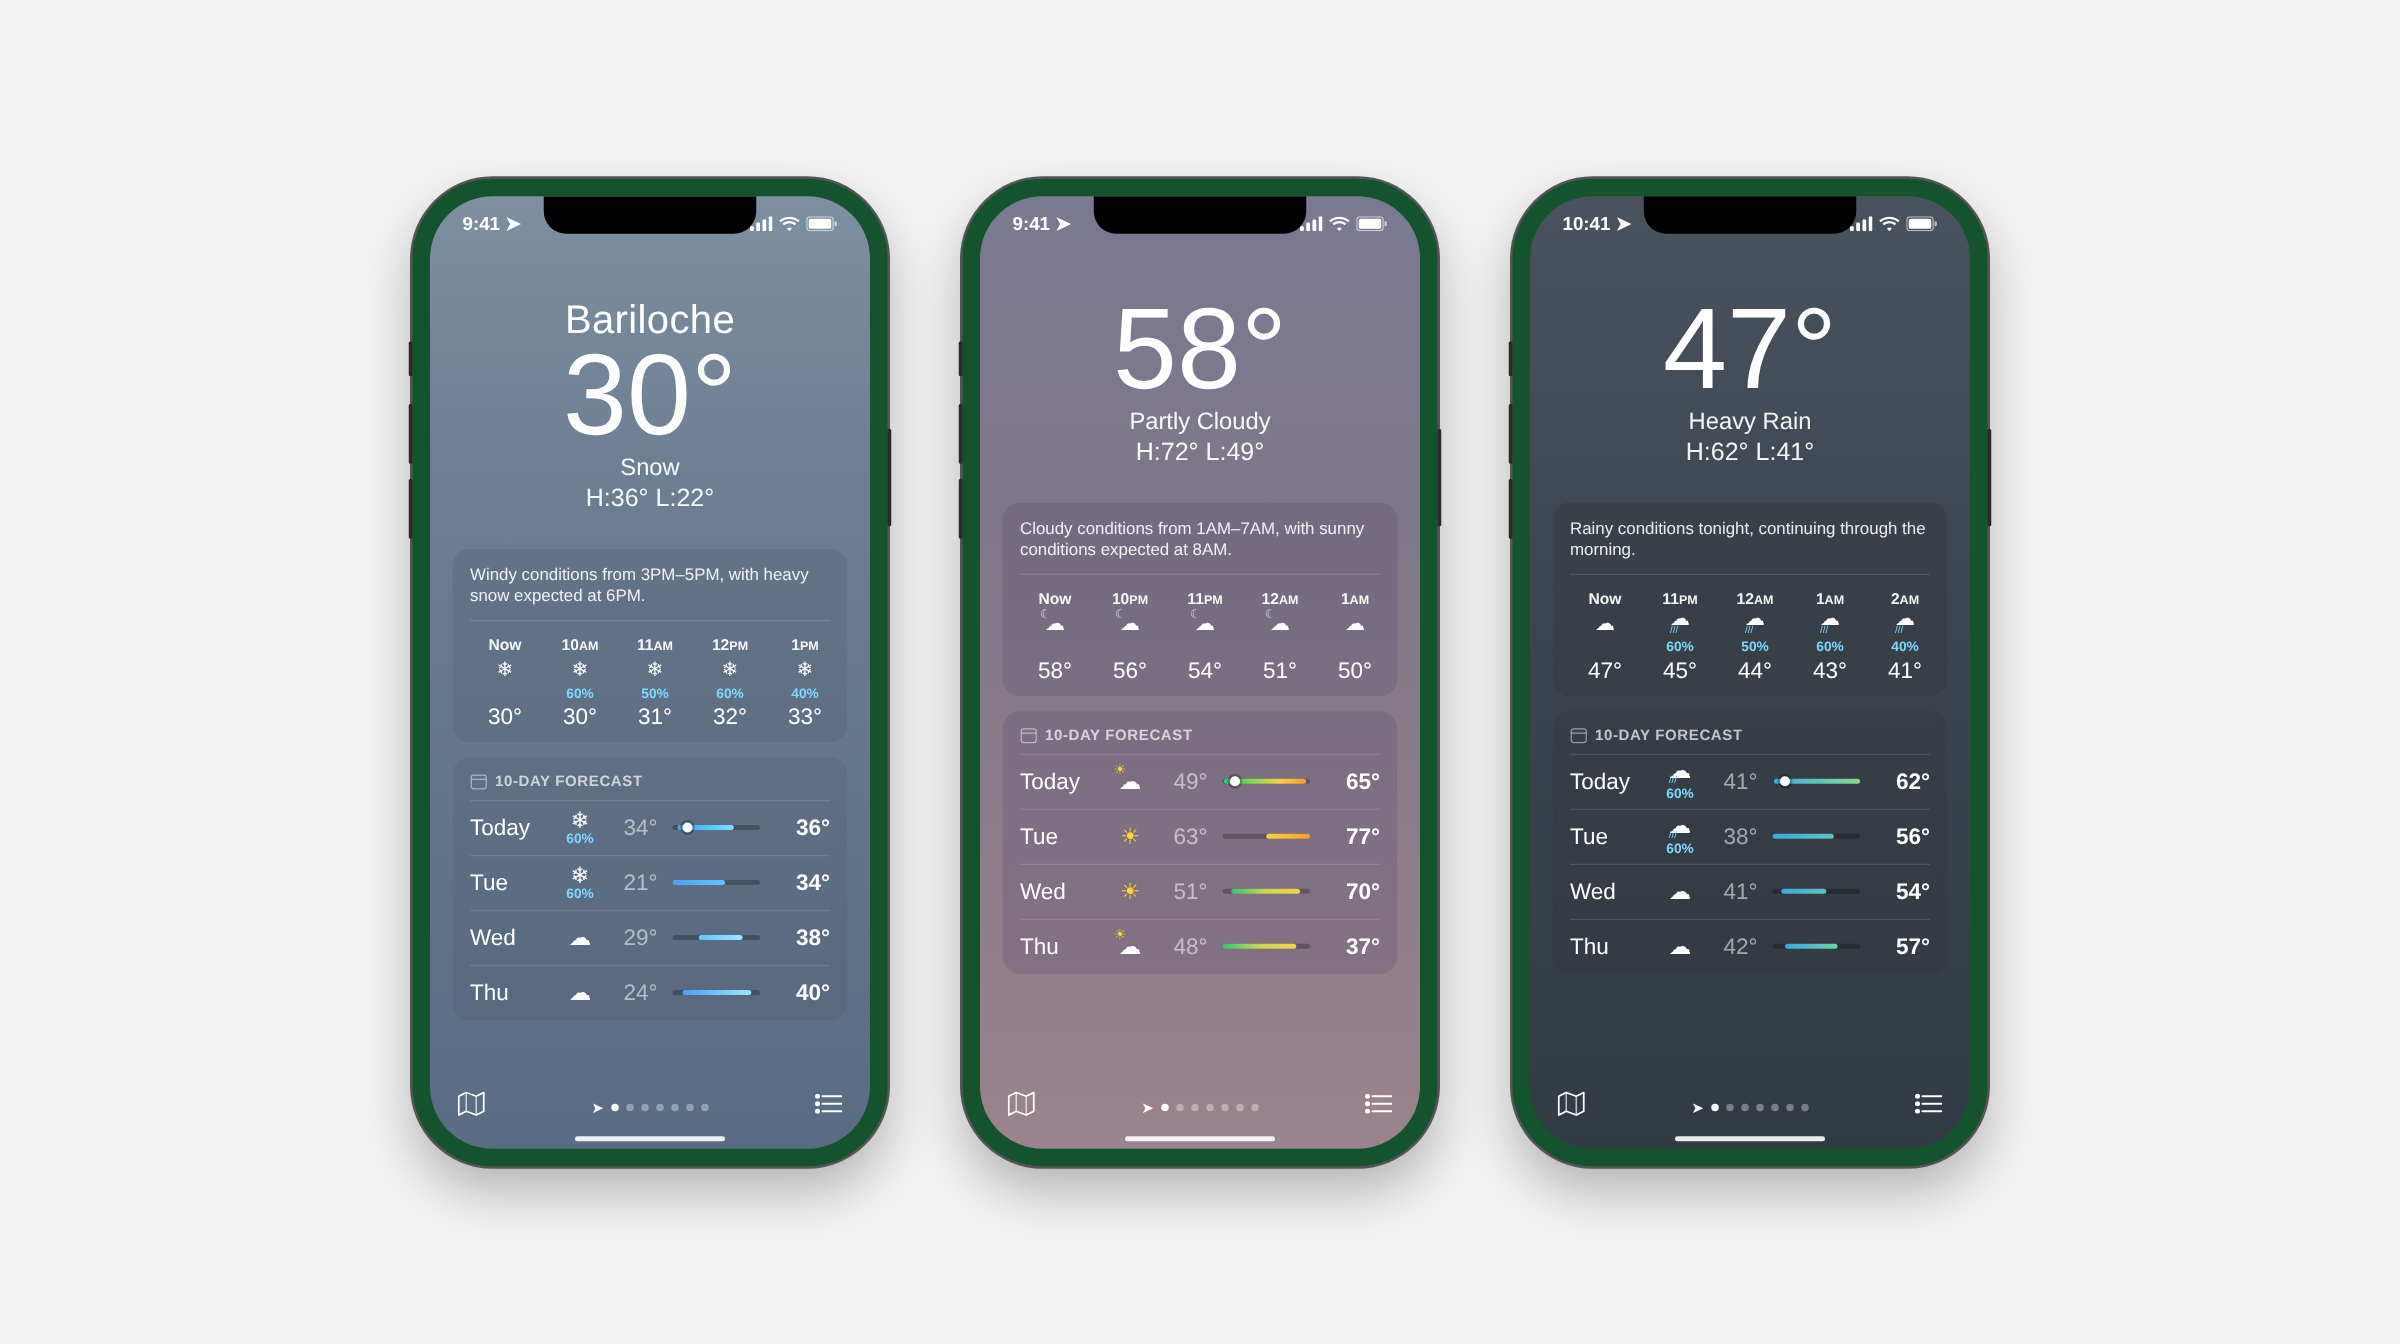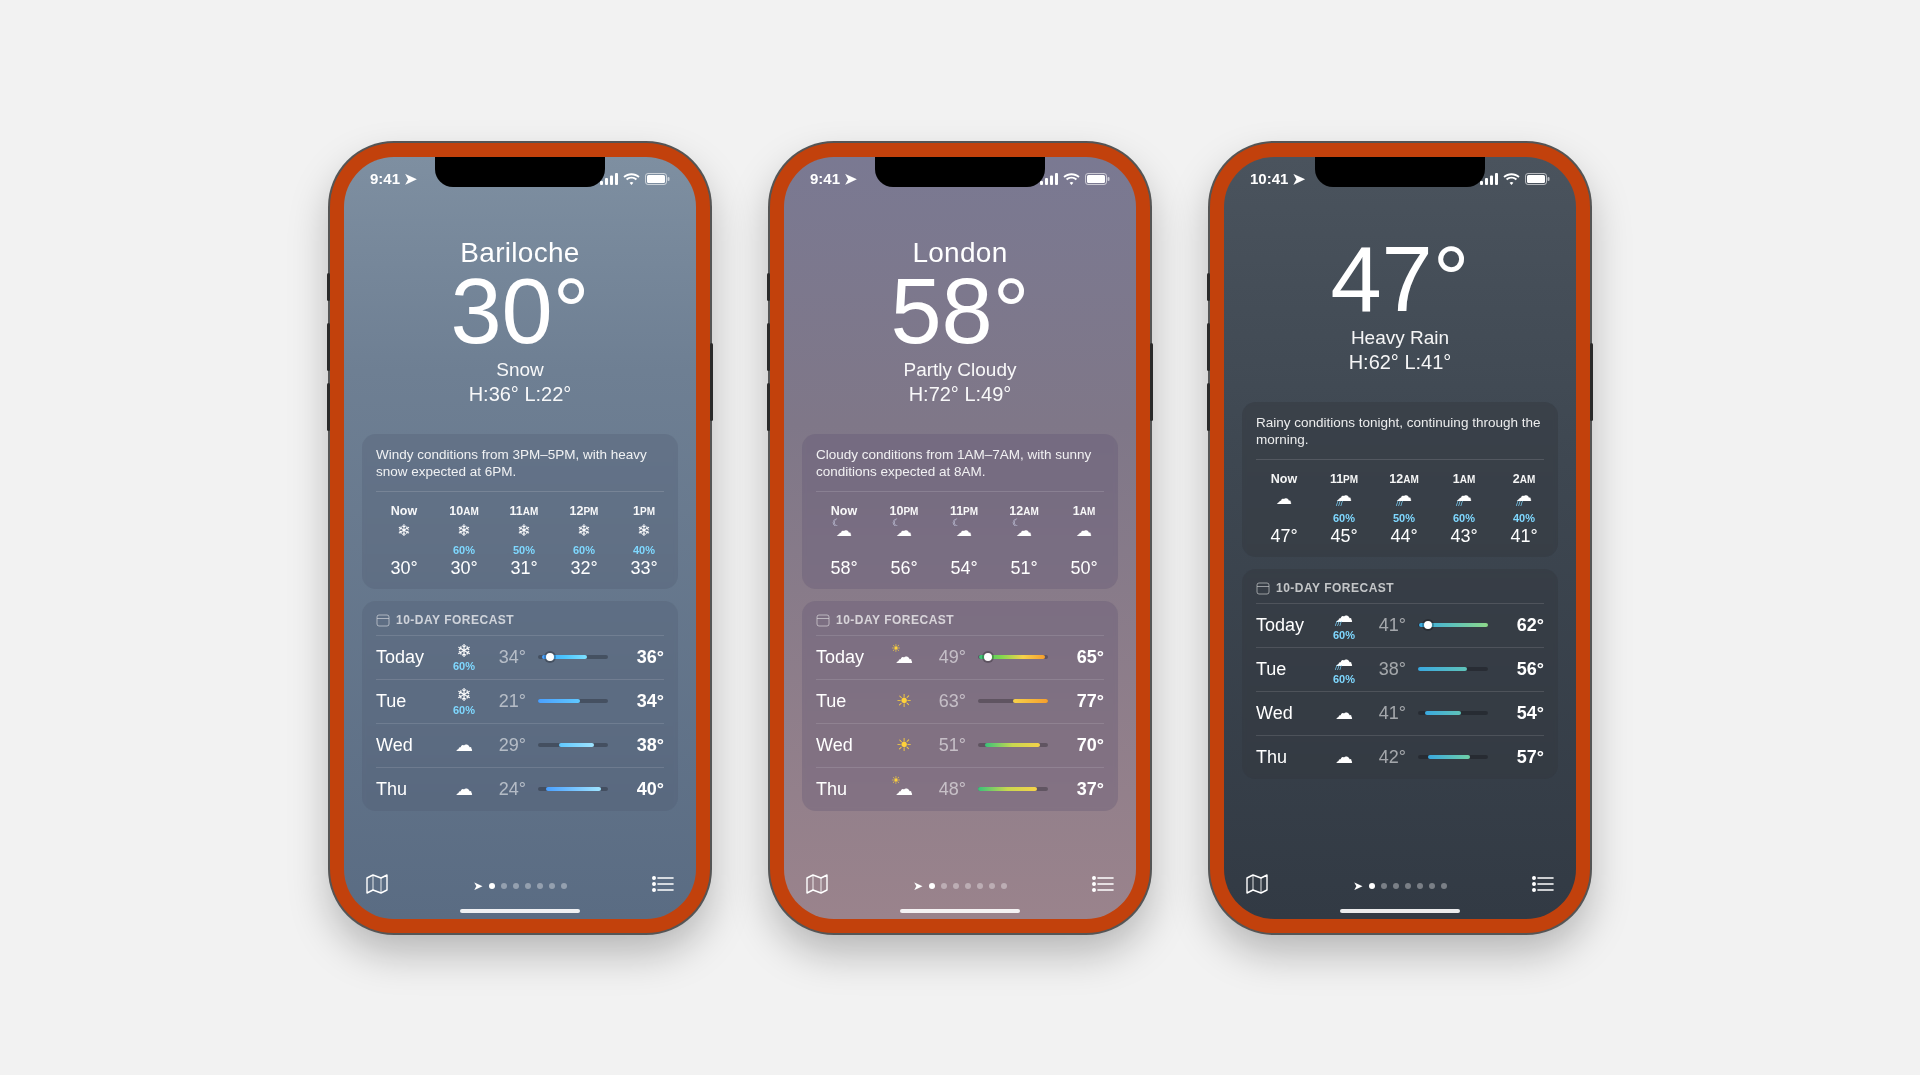--- a/index.html
+++ b/index.html
@@ -12,21 +12,21 @@
     justify-content: center;
     align-items: center;
     gap: 60px;
     overflow: hidden;
   }
 
   
   .phone {
     width: 380px;
     height: 790px;
-    background: #c2410c;
+    background: #14532d;
     border-radius: 64px;
     padding: 14px;
     position: relative;
     box-shadow:
       0 0 0 2px #555,
       0 20px 40px rgba(0,0,0,.25);
   }
   .screen {
     width: 100%;
     height: 100%;
@@ -73,21 +73,21 @@
   
   .content {
     position: absolute;
     top: 0; left: 0; right: 0; bottom: 0;
     padding-top: 80px;
     padding-left: 18px;
     padding-right: 18px;
     padding-bottom: 60px;
   }
   .city-block { text-align: center; margin-bottom: 28px; }
-  .city-name { font-size: 28px; font-weight: 400; letter-spacing: .3px; }
+  .city-name { font-size: 32px; font-weight: 400; letter-spacing: .3px; }
   .big-temp  { font-size: 92px; font-weight: 200; line-height: 1; margin-top: -4px; }
   .condition { font-size: 19px; font-weight: 500; margin-top: 2px; opacity: .95; }
   .hilo      { font-size: 20px; font-weight: 500; margin-top: 2px; opacity: .95; }
 
   .card {
     background: rgba(80,90,110,.28);
     border-radius: 14px;
     padding: 12px 14px 10px;
     margin-bottom: 12px;
     backdrop-filter: blur(2px);
@@ -395,21 +395,20 @@
     <svg width="25" height="12" viewBox="0 0 25 12">
             <rect x="0.5" y="0.5" width="21" height="11" rx="2.5" fill="none" stroke="#fff" stroke-opacity=".6"></rect>
             <rect x="2" y="2" width="18" height="8" rx="1.5" fill="#fff"></rect>
             <rect x="22.5" y="4" width="2" height="4" rx="1" fill="#fff" fill-opacity=".6"></rect>
           </svg>
         </div>
       </div>
 
       <div class="content">
         <div class="city-block">
-          <div class="city-name">London</div>
           <div class="big-temp">58°</div>
           <div class="condition">Partly Cloudy</div>
           <div class="hilo">H:72°  L:49°</div>
         </div>
 
         <div class="card">
           <div class="card-summary">Cloudy conditions from 1AM–7AM, with sunny conditions expected at 8AM.</div>
           <div class="hourly">
     <div class="hour">
       <div class="time">Now</div>

